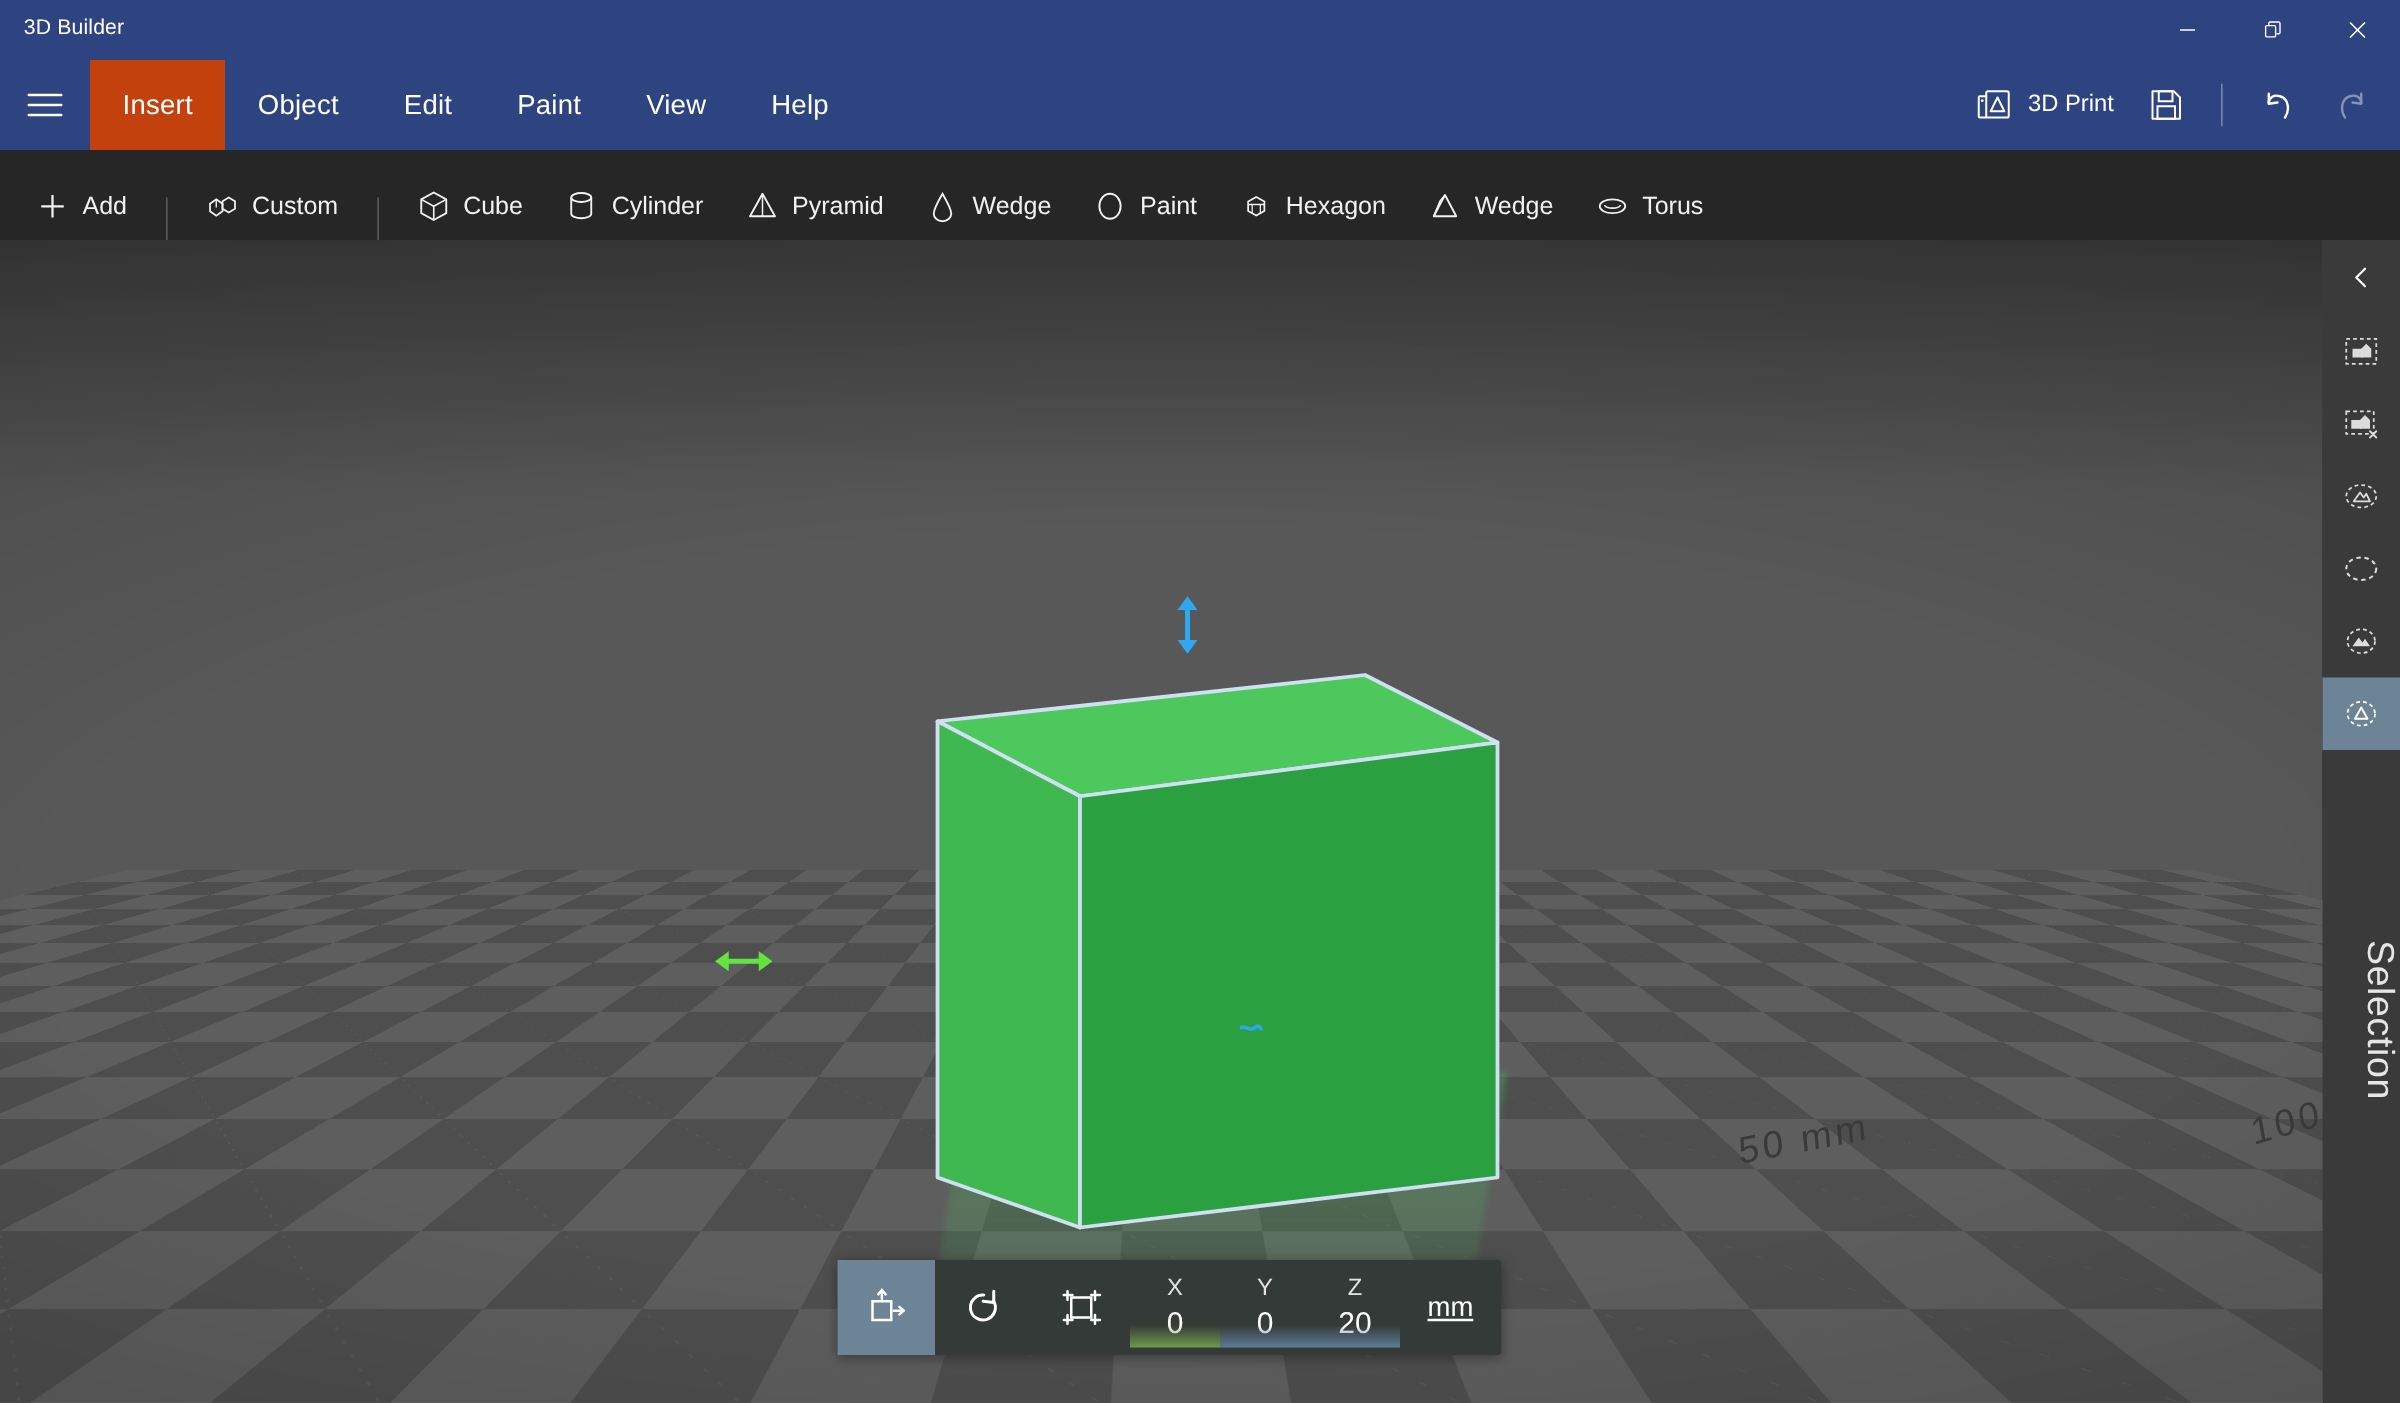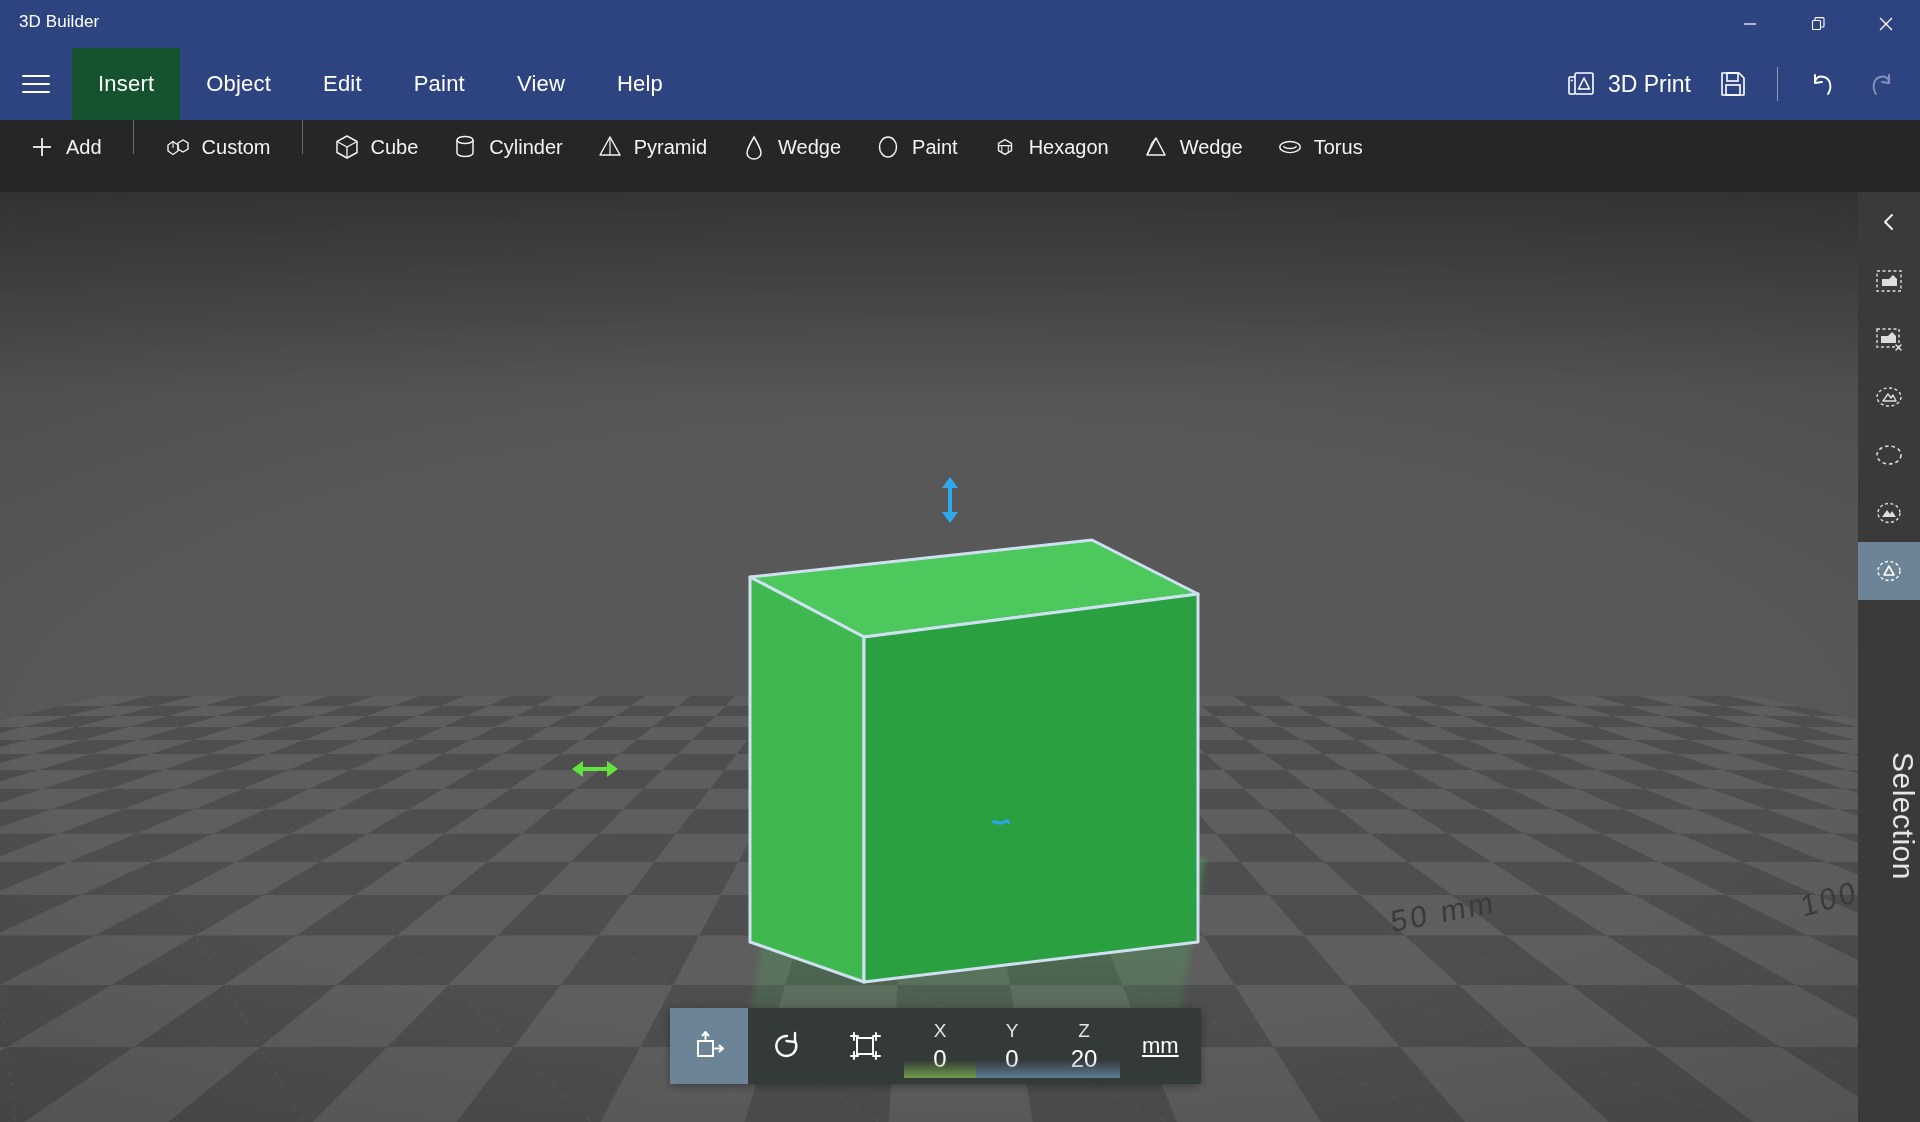--- a/index.html
+++ b/index.html
@@ -41,38 +41,38 @@
   .hamburger .bars { width: 28px; }
   .hamburger .bars i {
     display: block; height: 2px; background: #ffffff; margin: 6px 0; border-radius: 1px;
   }
   .menu-item {
     display: flex; align-items: center; justify-content: center;
     padding: 0 26px;
     font-size: 22px; color: #ffffff; letter-spacing: .2px;
     min-width: 60px; cursor: default;
   }
-  .menu-item.active { background: #14532d; }
+  .menu-item.active { background: #c2410c; }
 
   .topright-tools {
     position: absolute; right: 10px; top: 48px; height: 72px;
     display: flex; align-items: center;
   }
   .tt-btn {
     height: 56px; display: flex; align-items: center; gap: 12px;
-    padding: 0 14px; color: #ffffff; font-size: 23px;
+    padding: 0 14px; color: #ffffff; font-size: 19px;
   }
   .tt-btn.disabled { opacity: .42; }
   .tt-sep { width: 1px; height: 34px; background: rgba(255,255,255,.45); margin: 0 16px; }
 
   
   .shapebar {
     position: absolute; left: 0; top: 120px; width: 1920px; height: 72px;
     background: #262626;
-    display: flex; align-items: flex-start;
+    display: flex; align-items: flex-end;
   }
   .sb-item {
     display: flex; align-items: center; gap: 11px;
     height: 54px; padding: 0 15px; margin: 0 2px;
     color: #f2f2f2; font-size: 20px; white-space: nowrap;
   }
   .sb-item:first-child { margin-left: 14px; }
   .sb-sep { width: 1px; height: 34px; background: #6a6a6a; margin: 0 14px; flex: 0 0 auto; }
   .sb-icon { width: 26px; height: 26px; display: flex; align-items: center; justify-content: center; flex: 0 0 auto; }
 

